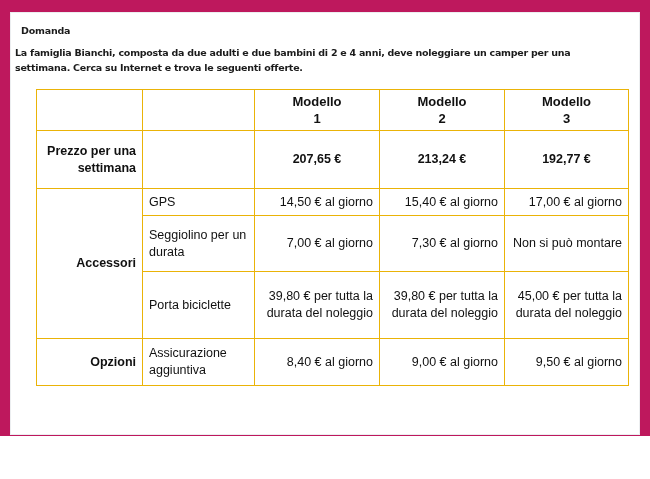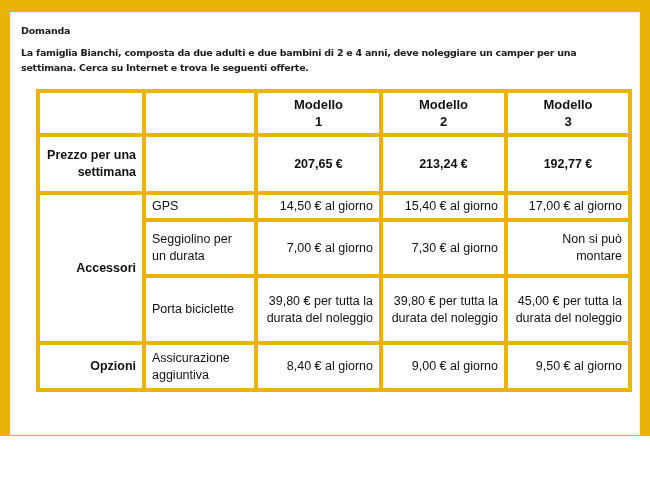--- a/index.html
+++ b/index.html
@@ -13,21 +13,21 @@
     height: 479px;
     overflow: hidden;
     font-family: "Liberation Sans", sans-serif;
     color: #000000;
   }
 
   .page {
     position: relative;
     width: 650px;
     height: 436px;
-    background: #eab308;
+    background: #be185d;
   }
 
   
   .card {
     position: absolute;
     left: 10px;
     top: 12px;
     width: 630px;
     height: 423px;
     background: #ffffff;
@@ -41,21 +41,21 @@
     left: 10px;
     top: 12px;
     font-family: "DejaVu Sans", sans-serif;
     font-size: 9.5px;
     font-weight: 700;
     letter-spacing: -0.2px;
     color: #1b1b1b;
   }
   .q-body {
     position: absolute;
-    left: 10px;
+    left: 4px;
     top: 32px;
     width: 604px;
     font-family: "DejaVu Sans", sans-serif;
     font-size: 9.5px;
     font-weight: 700;
     line-height: 15px;
     letter-spacing: -0.25px;
     color: #1b1b1b;
   }
 
@@ -68,21 +68,21 @@
   }
   table.offers {
     border-collapse: collapse;
     table-layout: fixed;
     width: 592px;
     font-family: "Liberation Sans", sans-serif;
     font-size: 12.5px;
     color: #111111;
   }
   table.offers td {
-    border: 4px solid #eab308;
+    border: 1px solid #eab308;
     padding: 3px 6px;
     vertical-align: middle;
     line-height: 17px;
     box-sizing: border-box;
   }
 
   
   td.blank {
     border: none;
   }

